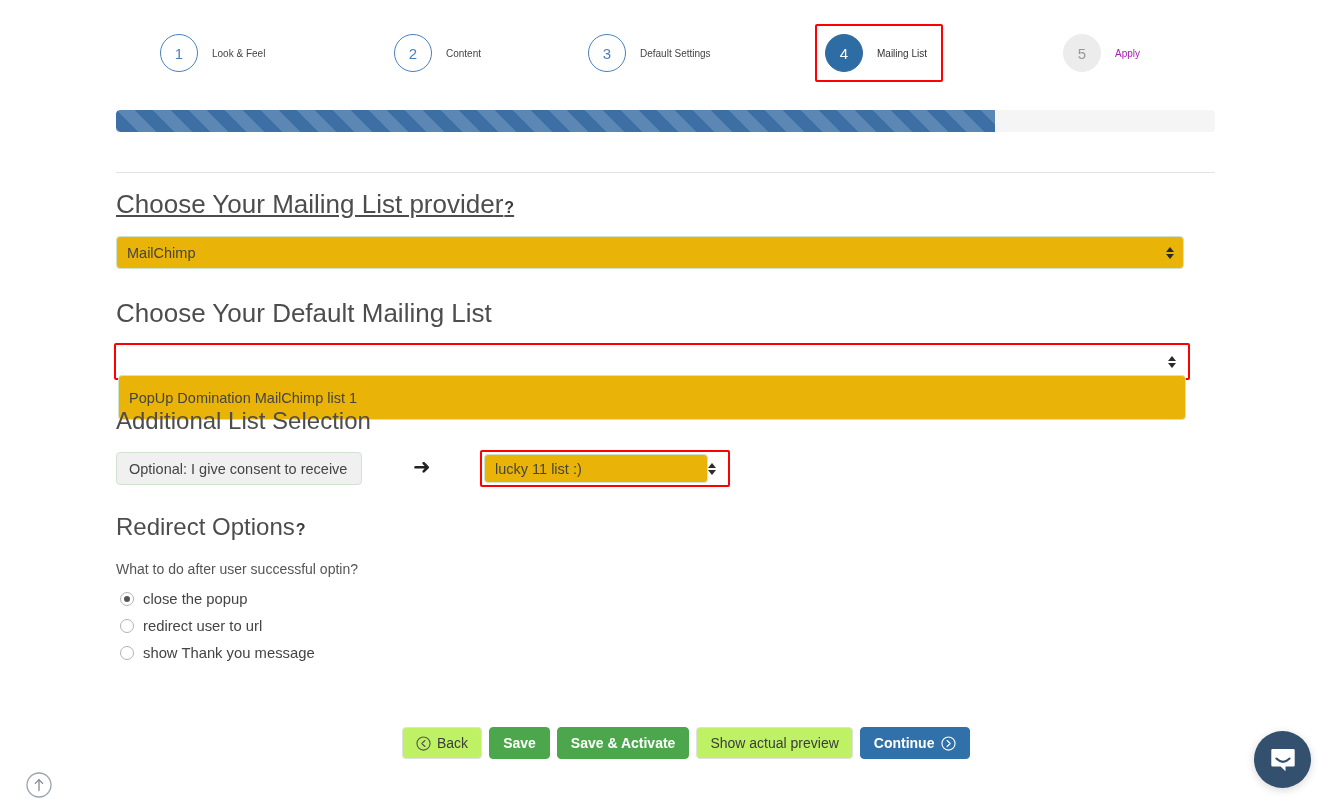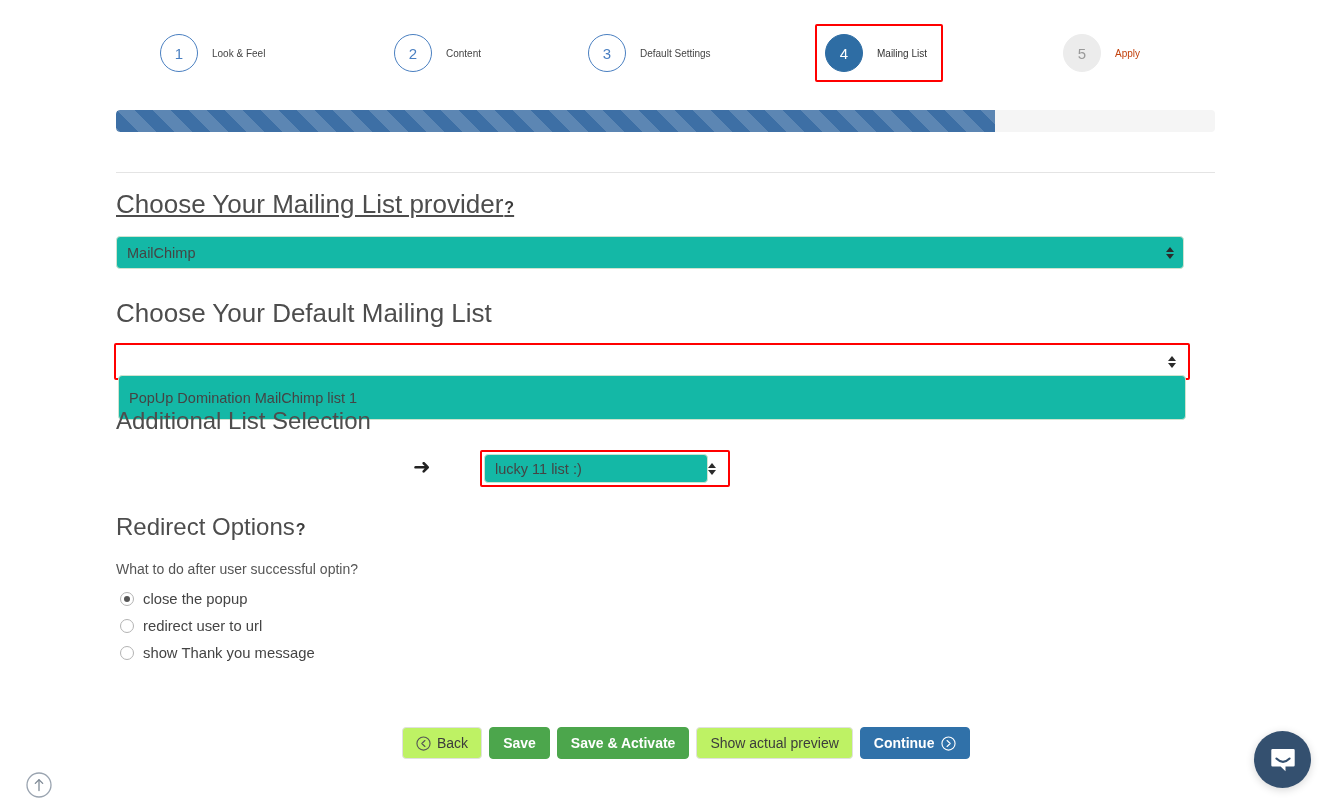--- a/index.html
+++ b/index.html
@@ -60,21 +60,21 @@
     border: 1.5px solid #ececec;
     color: #9a9a9a;
   }
   .step-label {
     margin-left: 14px;
     font-size: 10px;
     white-space: nowrap;
   }
   .step-label.todo   { color: #444444; }
   .step-label.active { color: #333333; }
-  .step-label.disabled { color: #c2410c; }
+  .step-label.disabled { color: #a21caf; }
 
   .step.highlight {
     border: 2px solid #ff0000;
     border-radius: 2px;
     top: 24px;
     height: 58px;
     padding: 0 14px 0 8px;
     background: transparent;
   }
 
@@ -121,21 +121,21 @@
     color: #3a3a3a;
     vertical-align: baseline;
     margin-left: 1px;
   }
 
   select.pd-select {
     position: absolute;
     font-family: "Liberation Sans", sans-serif;
     font-size: 14.5px;
     color: #444444;
-    background: #14b8a6;
+    background: #eab308;
     border: 1px solid #cfe3cf;
     border-radius: 4px;
     padding: 0 26px 0 10px;
     -webkit-appearance: none;
     appearance: none;
     outline: none;
   }
   .select-wrap { position: absolute; }
   .select-arrows {
     position: absolute;
@@ -347,20 +347,23 @@
       <option>PopUp Domination MailChimp list 1</option>
     </select>
     <div class="select-arrows">
       <div class="tri-up"></div>
         <div class="tri-down"></div>
     </div>
   </div>
 
   <h2 class="section-title" style="left:116px; top:407px; font-size:24px;">Additional List Selection</h2>
 
+  <div class="consent-box" style="left:116px; top:452px; width:246px; height:33px;">
+    <span>Optional: I give consent to receive</span>
+  </div>
 
   <div class="arrow-glyph" style="left:413px; top:457px;">➜</div>
 
   <div class="red-outline" style="left:480px; top:450px; width:250px; height:37px;"></div>
 
   <div class="select-wrap" style="left:484px; top:454px; width:242px; height:29px;">
     <select class="pd-select" style="left:0; top:0; width:224px; height:29px;">
       <option>lucky 11 list :)</option>
     </select>
     <div class="select-arrows">

